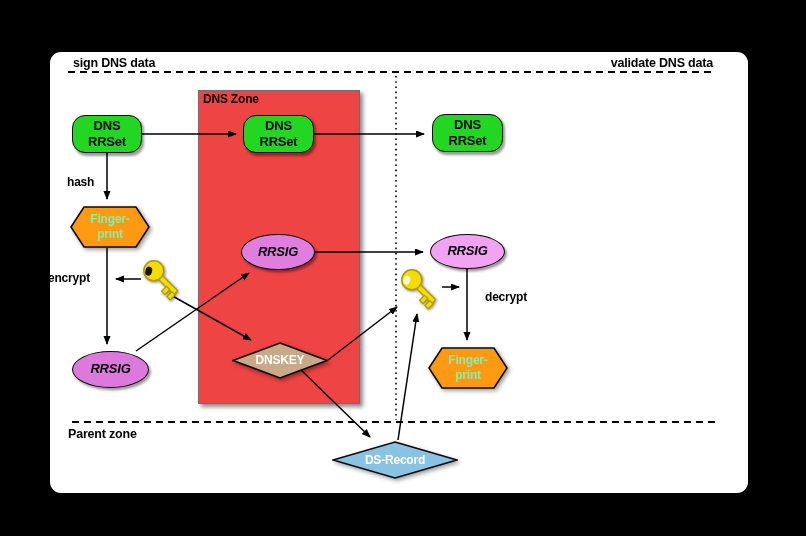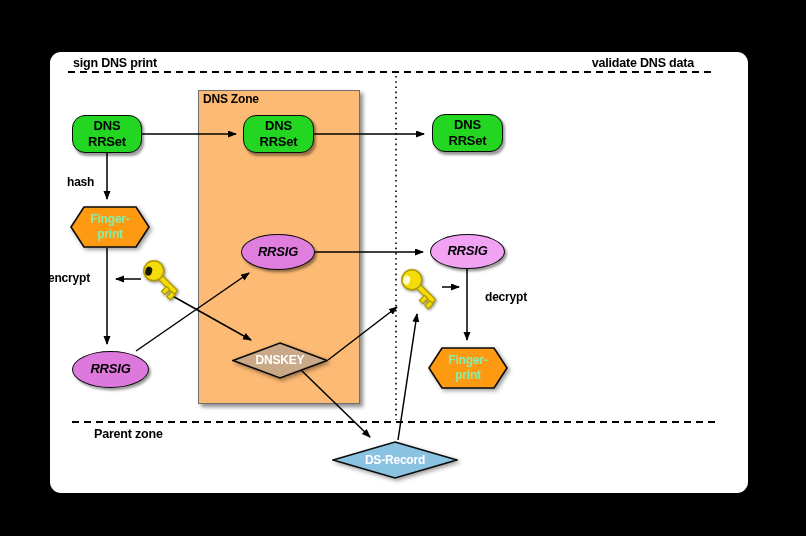--- a/index.html
+++ b/index.html
@@ -62,25 +62,25 @@
   .shape-label.white{color:#fff;}
   .key-icon{position:absolute;filter:drop-shadow(1.5px 1.5px 1.5px rgba(0,0,0,0.45));}
 </style>
 </head>
 <body>
 
 <div id="canvas" style="background: rgb(0, 0, 0);">
 
   <div id="panel" style="background: rgb(255, 255, 255);"></div>
 
-  <div class="title" style="left:73px;top:56px;">sign DNS print</div>
-  <div class="title" style="right:112px;top:56px;text-align:right;">validate DNS data</div>
-  <div class="title" style="left:68px;top:427px;font-size:12.5px;margin-left:26px;">Parent zone</div>
+  <div class="title" style="left:73px;top:56px;">sign DNS data</div>
+  <div class="title" style="right:93px;top:56px;text-align:right;">validate DNS data</div>
+  <div class="title" style="left:68px;top:427px;font-size:12.5px;">Parent zone</div>
 
-  <div id="zone-box" style="background: #fdba74;">
+  <div id="zone-box" style="background: #ef4444;">
     <div class="zone-title">DNS Zone</div>
   </div>
 
   <svg id="connector-layer" viewBox="0 0 806 536">
     <defs>
       <marker id="ah" markerWidth="11" markerHeight="9" refX="8" refY="3.5" orient="auto" markerUnits="userSpaceOnUse">
         <path d="M0,0 L9,3.5 L0,7 z" fill="#000"></path>
       </marker>
     </defs>
     <g stroke="#000" stroke-width="2" stroke-dasharray="7 5">

